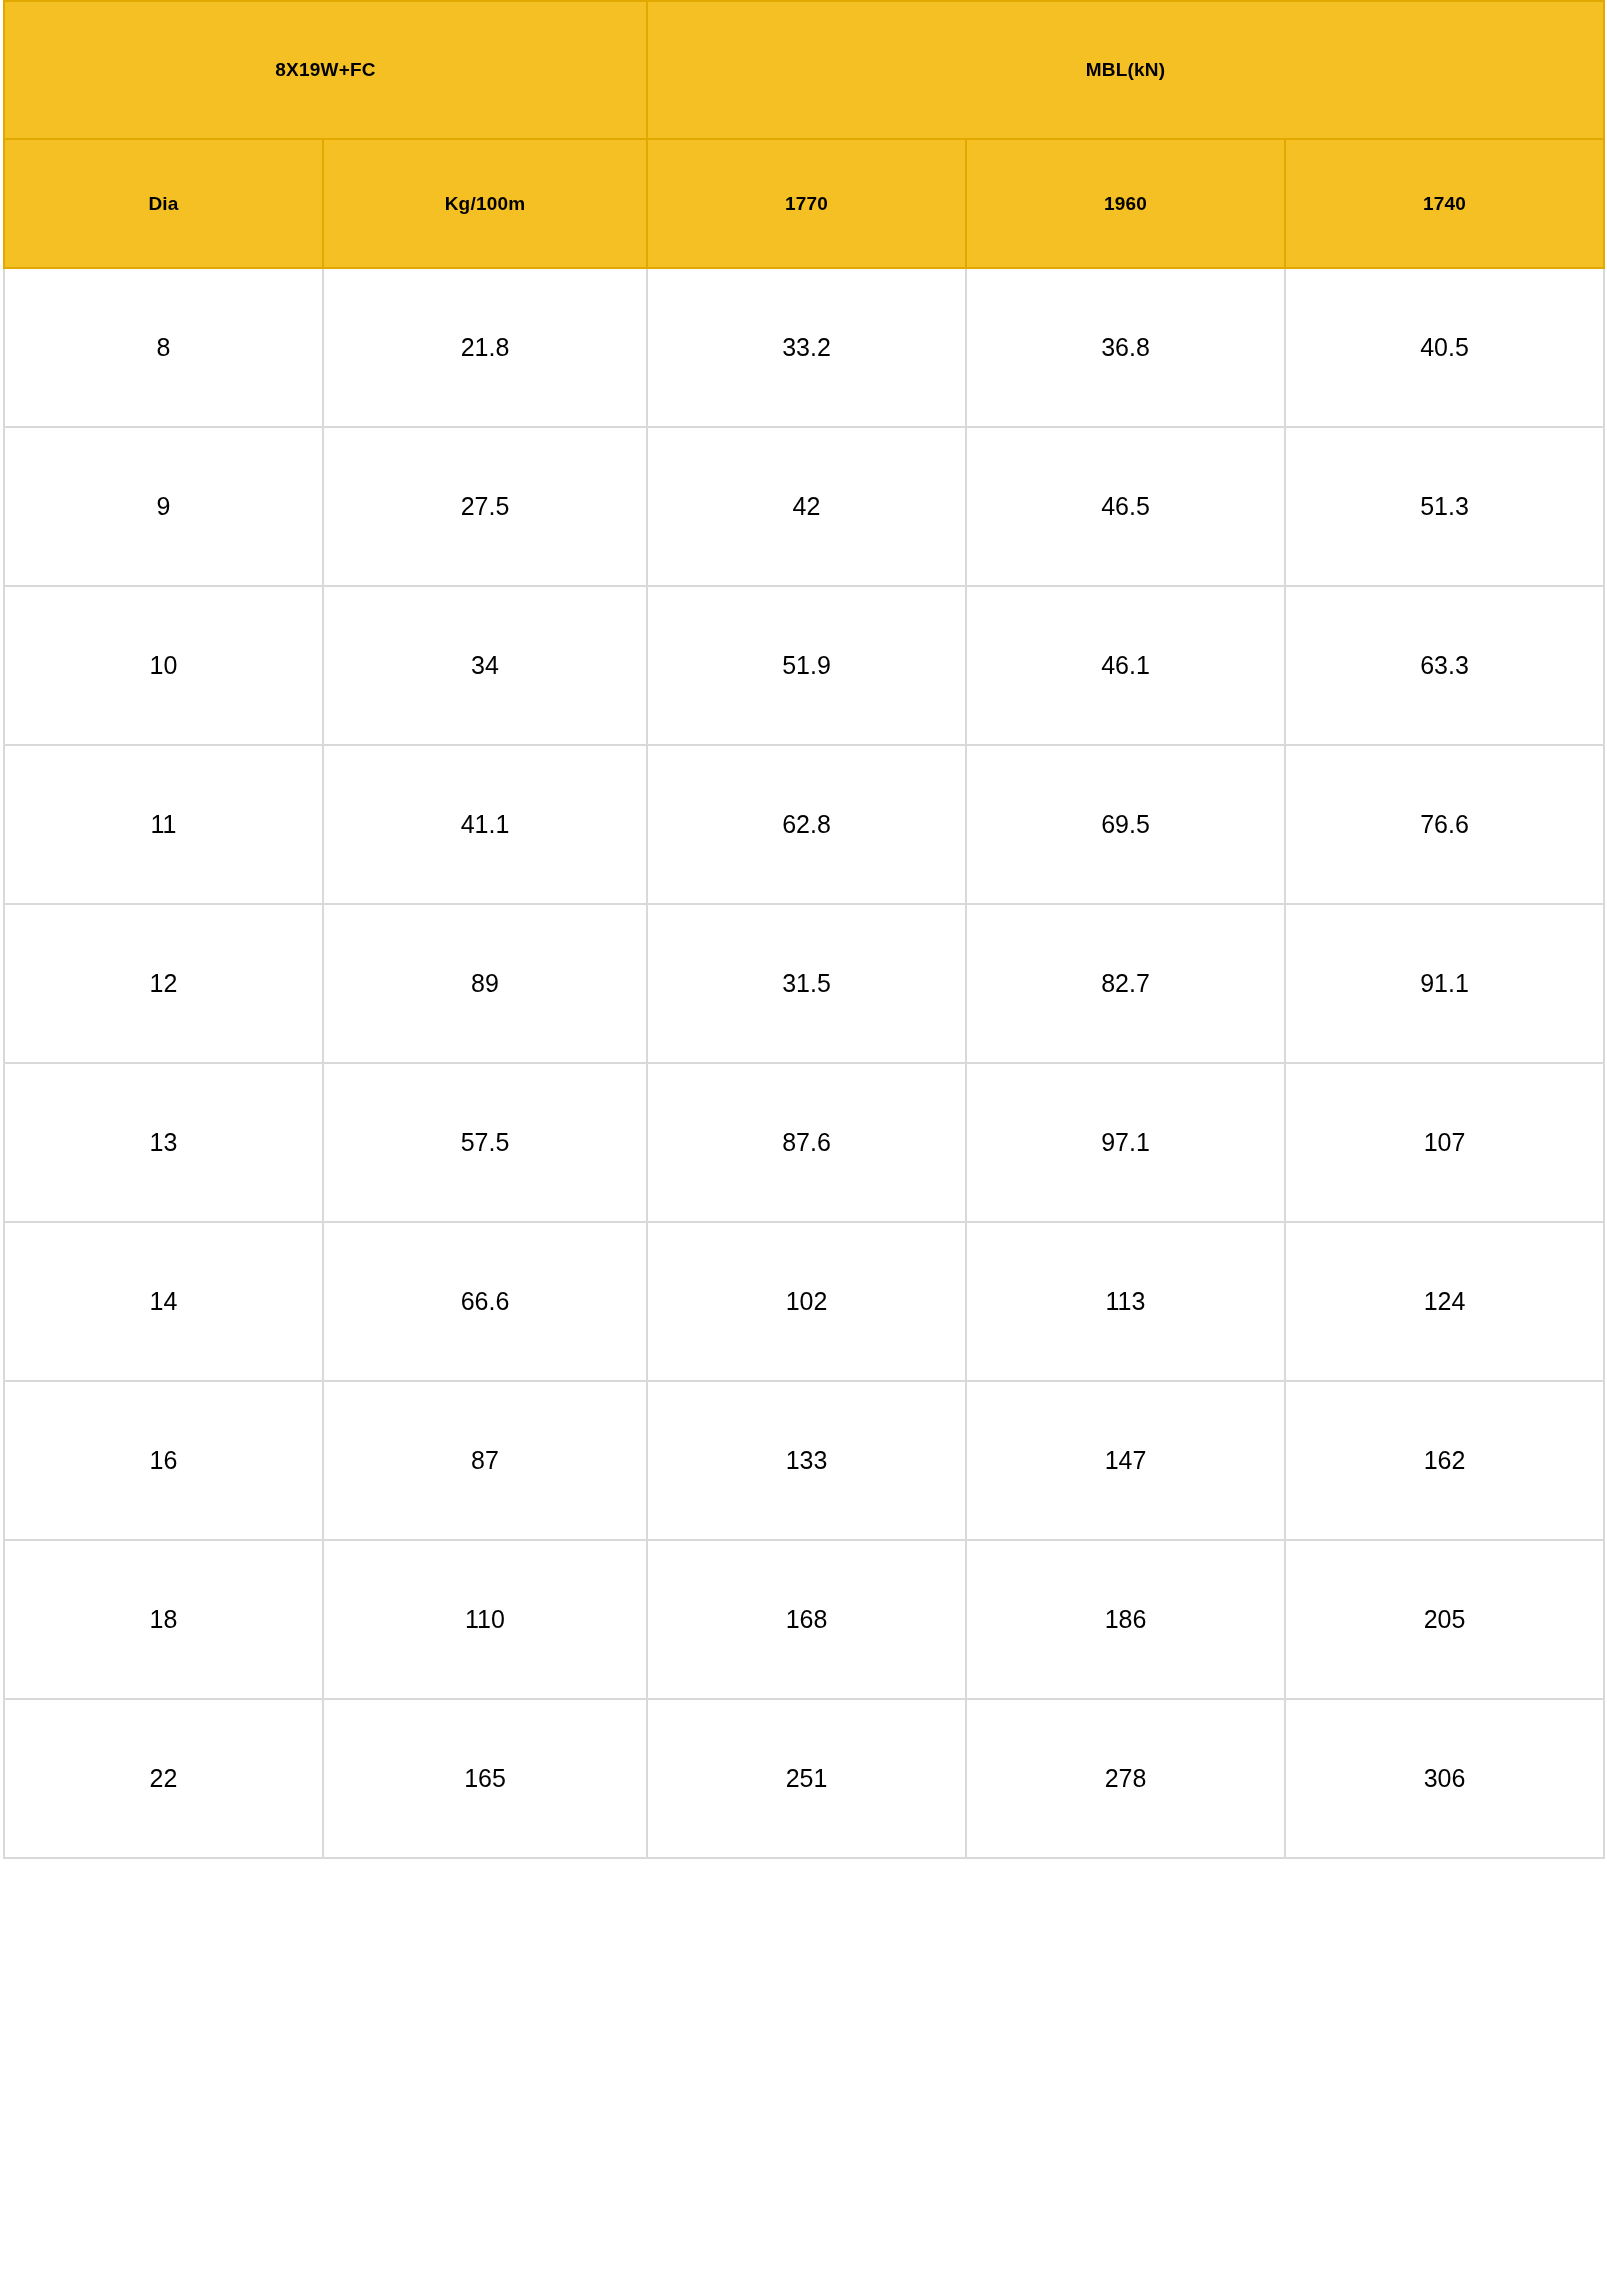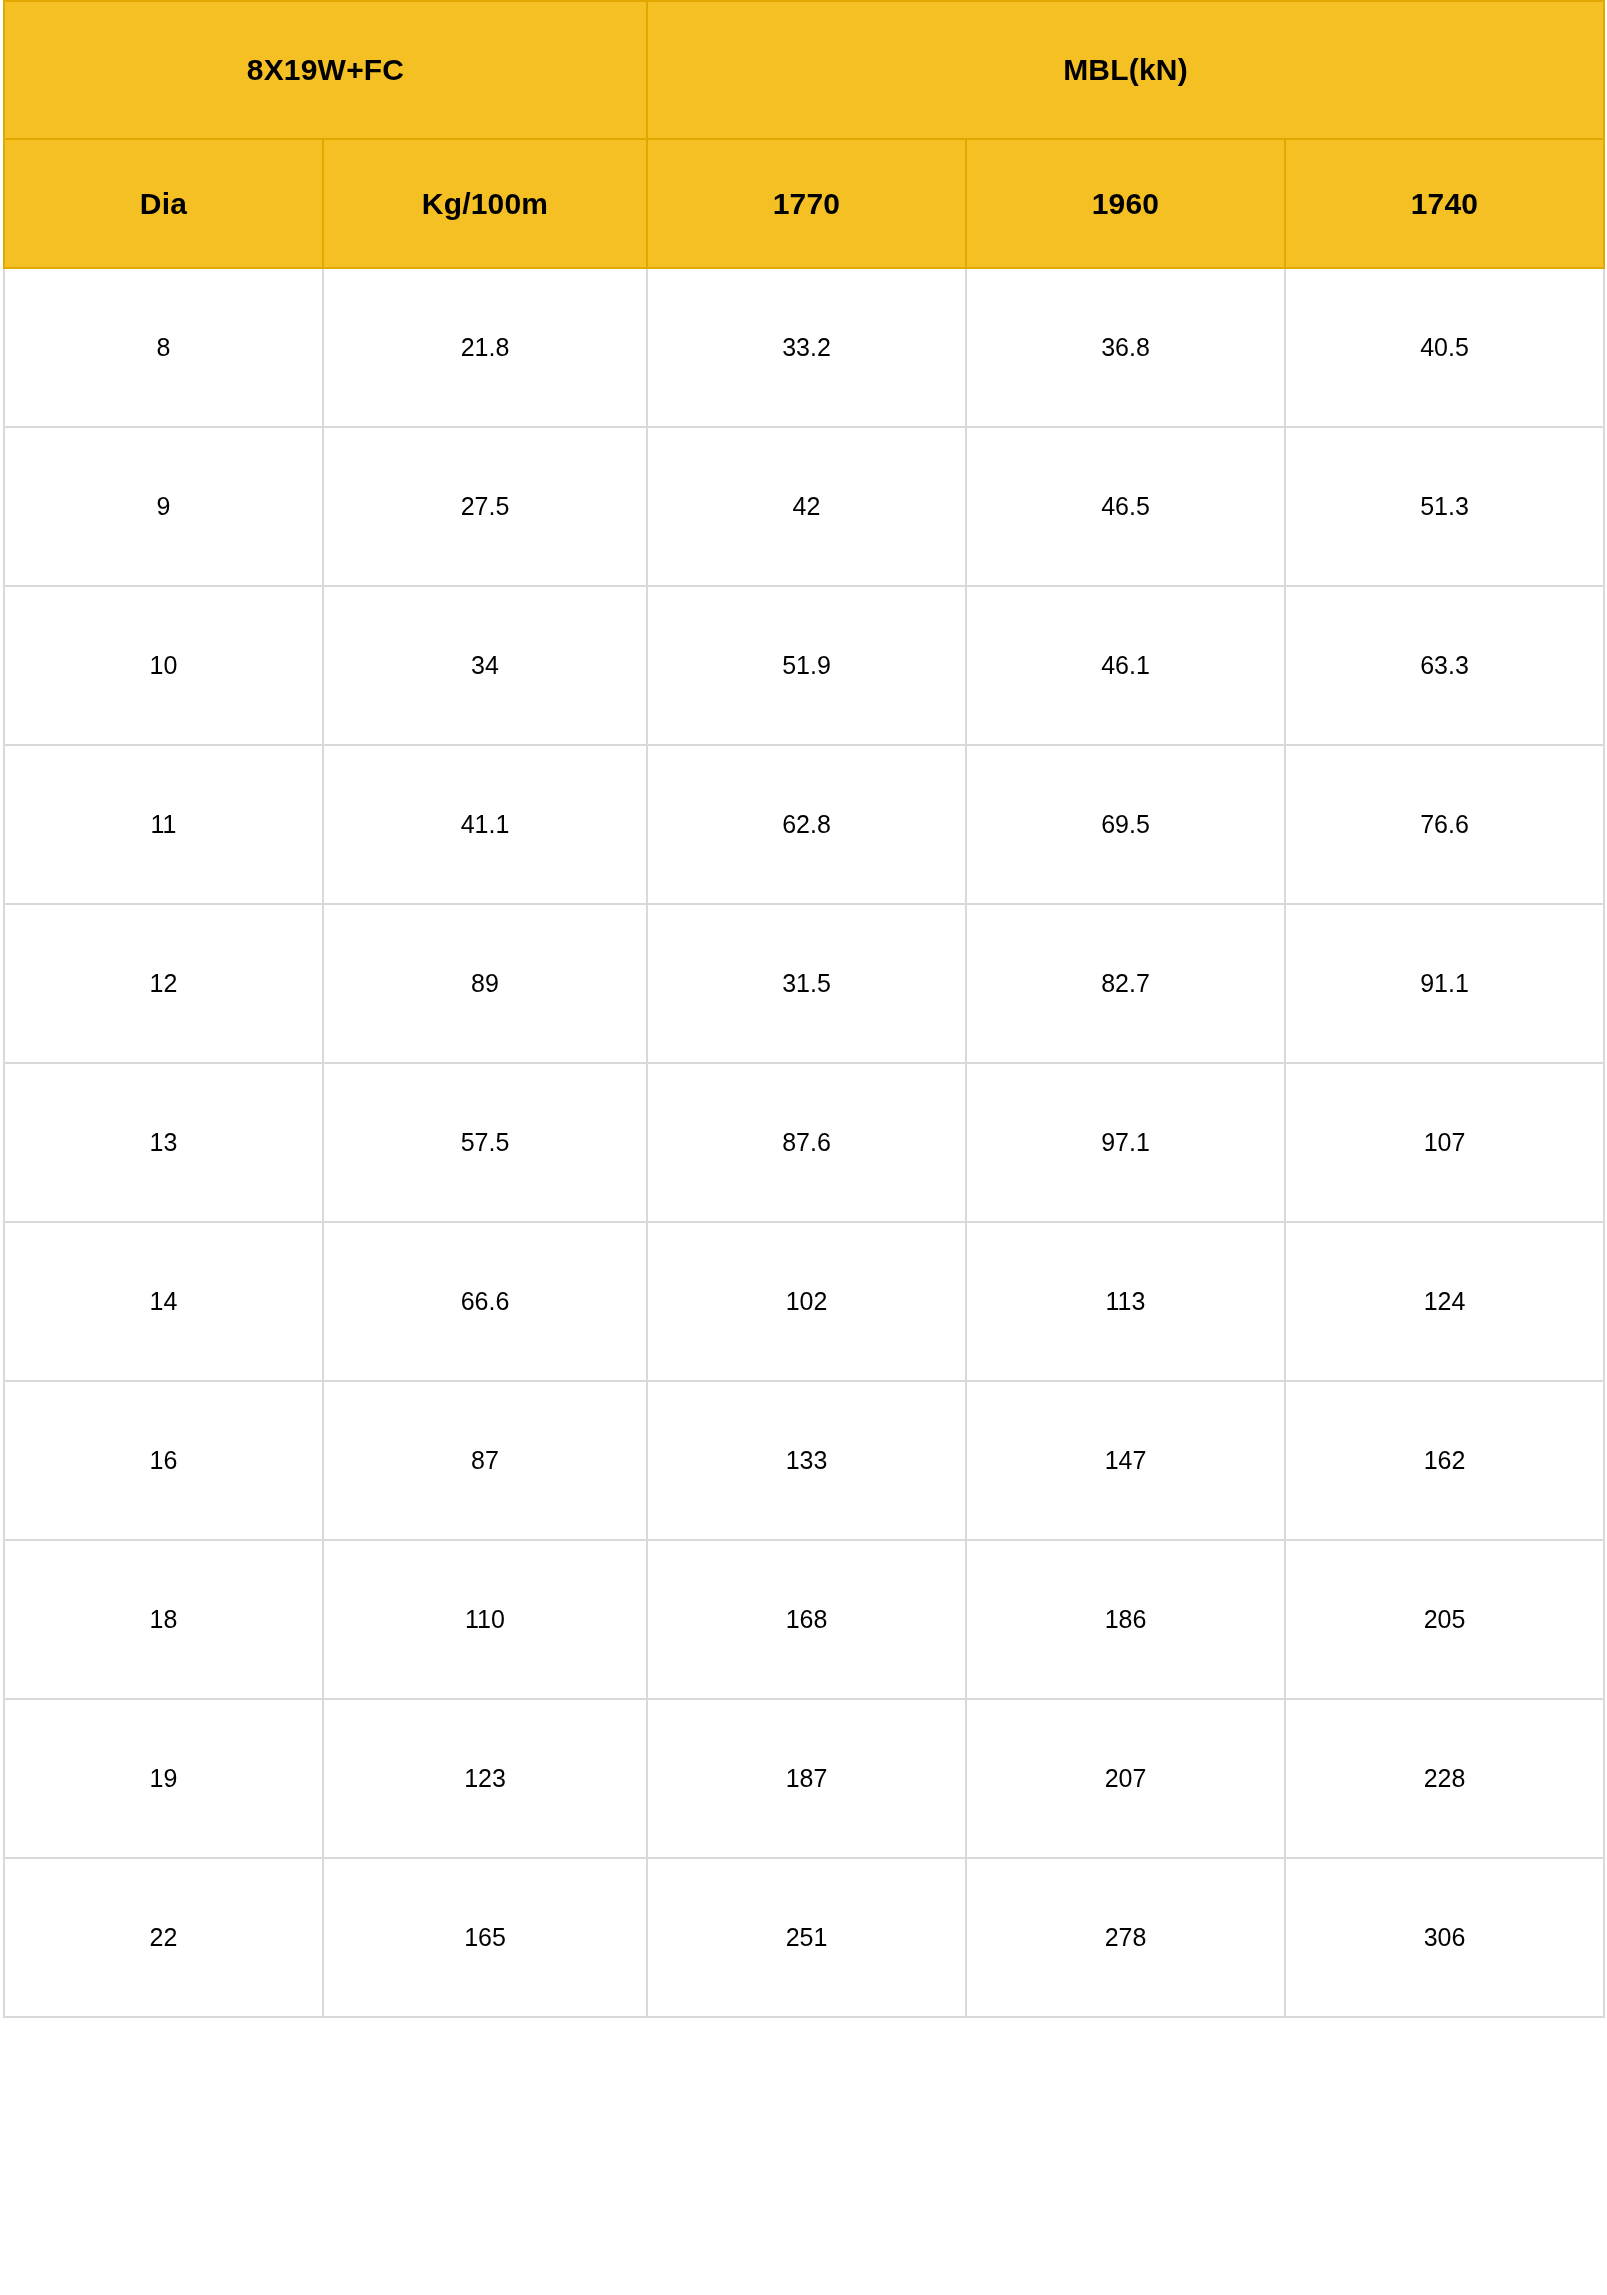--- a/index.html
+++ b/index.html
@@ -31,21 +31,21 @@
   table.spec-table th,
   table.spec-table td {
     border: 2.2px solid #d9d9d9;
     text-align: center;
     vertical-align: middle;
     color: #000000;
   }
   table.spec-table thead th {
     background: #f5c024;
     font-weight: bold;
-    font-size: 30px;
+    font-size: 19px;
     letter-spacing: 0.2px;
     border-color: #e0a800;
   }
   tr.head-row-1 th {
     height: 134px;
   }
   tr.head-row-2 th {
     height: 125px;
   }
   table.spec-table tbody td {
@@ -139,27 +139,20 @@
         <td>162</td>
       </tr>
       <tr>
         <td>18</td>
         <td>110</td>
         <td>168</td>
         <td>186</td>
         <td>205</td>
       </tr>
       <tr>
-        <td>19</td>
-        <td>123</td>
-        <td>187</td>
-        <td>207</td>
-        <td>228</td>
-      </tr>
-      <tr>
         <td>22</td>
         <td>165</td>
         <td>251</td>
         <td>278</td>
         <td>306</td>
       </tr>
     </tbody>
   </table>
 </div>
 

